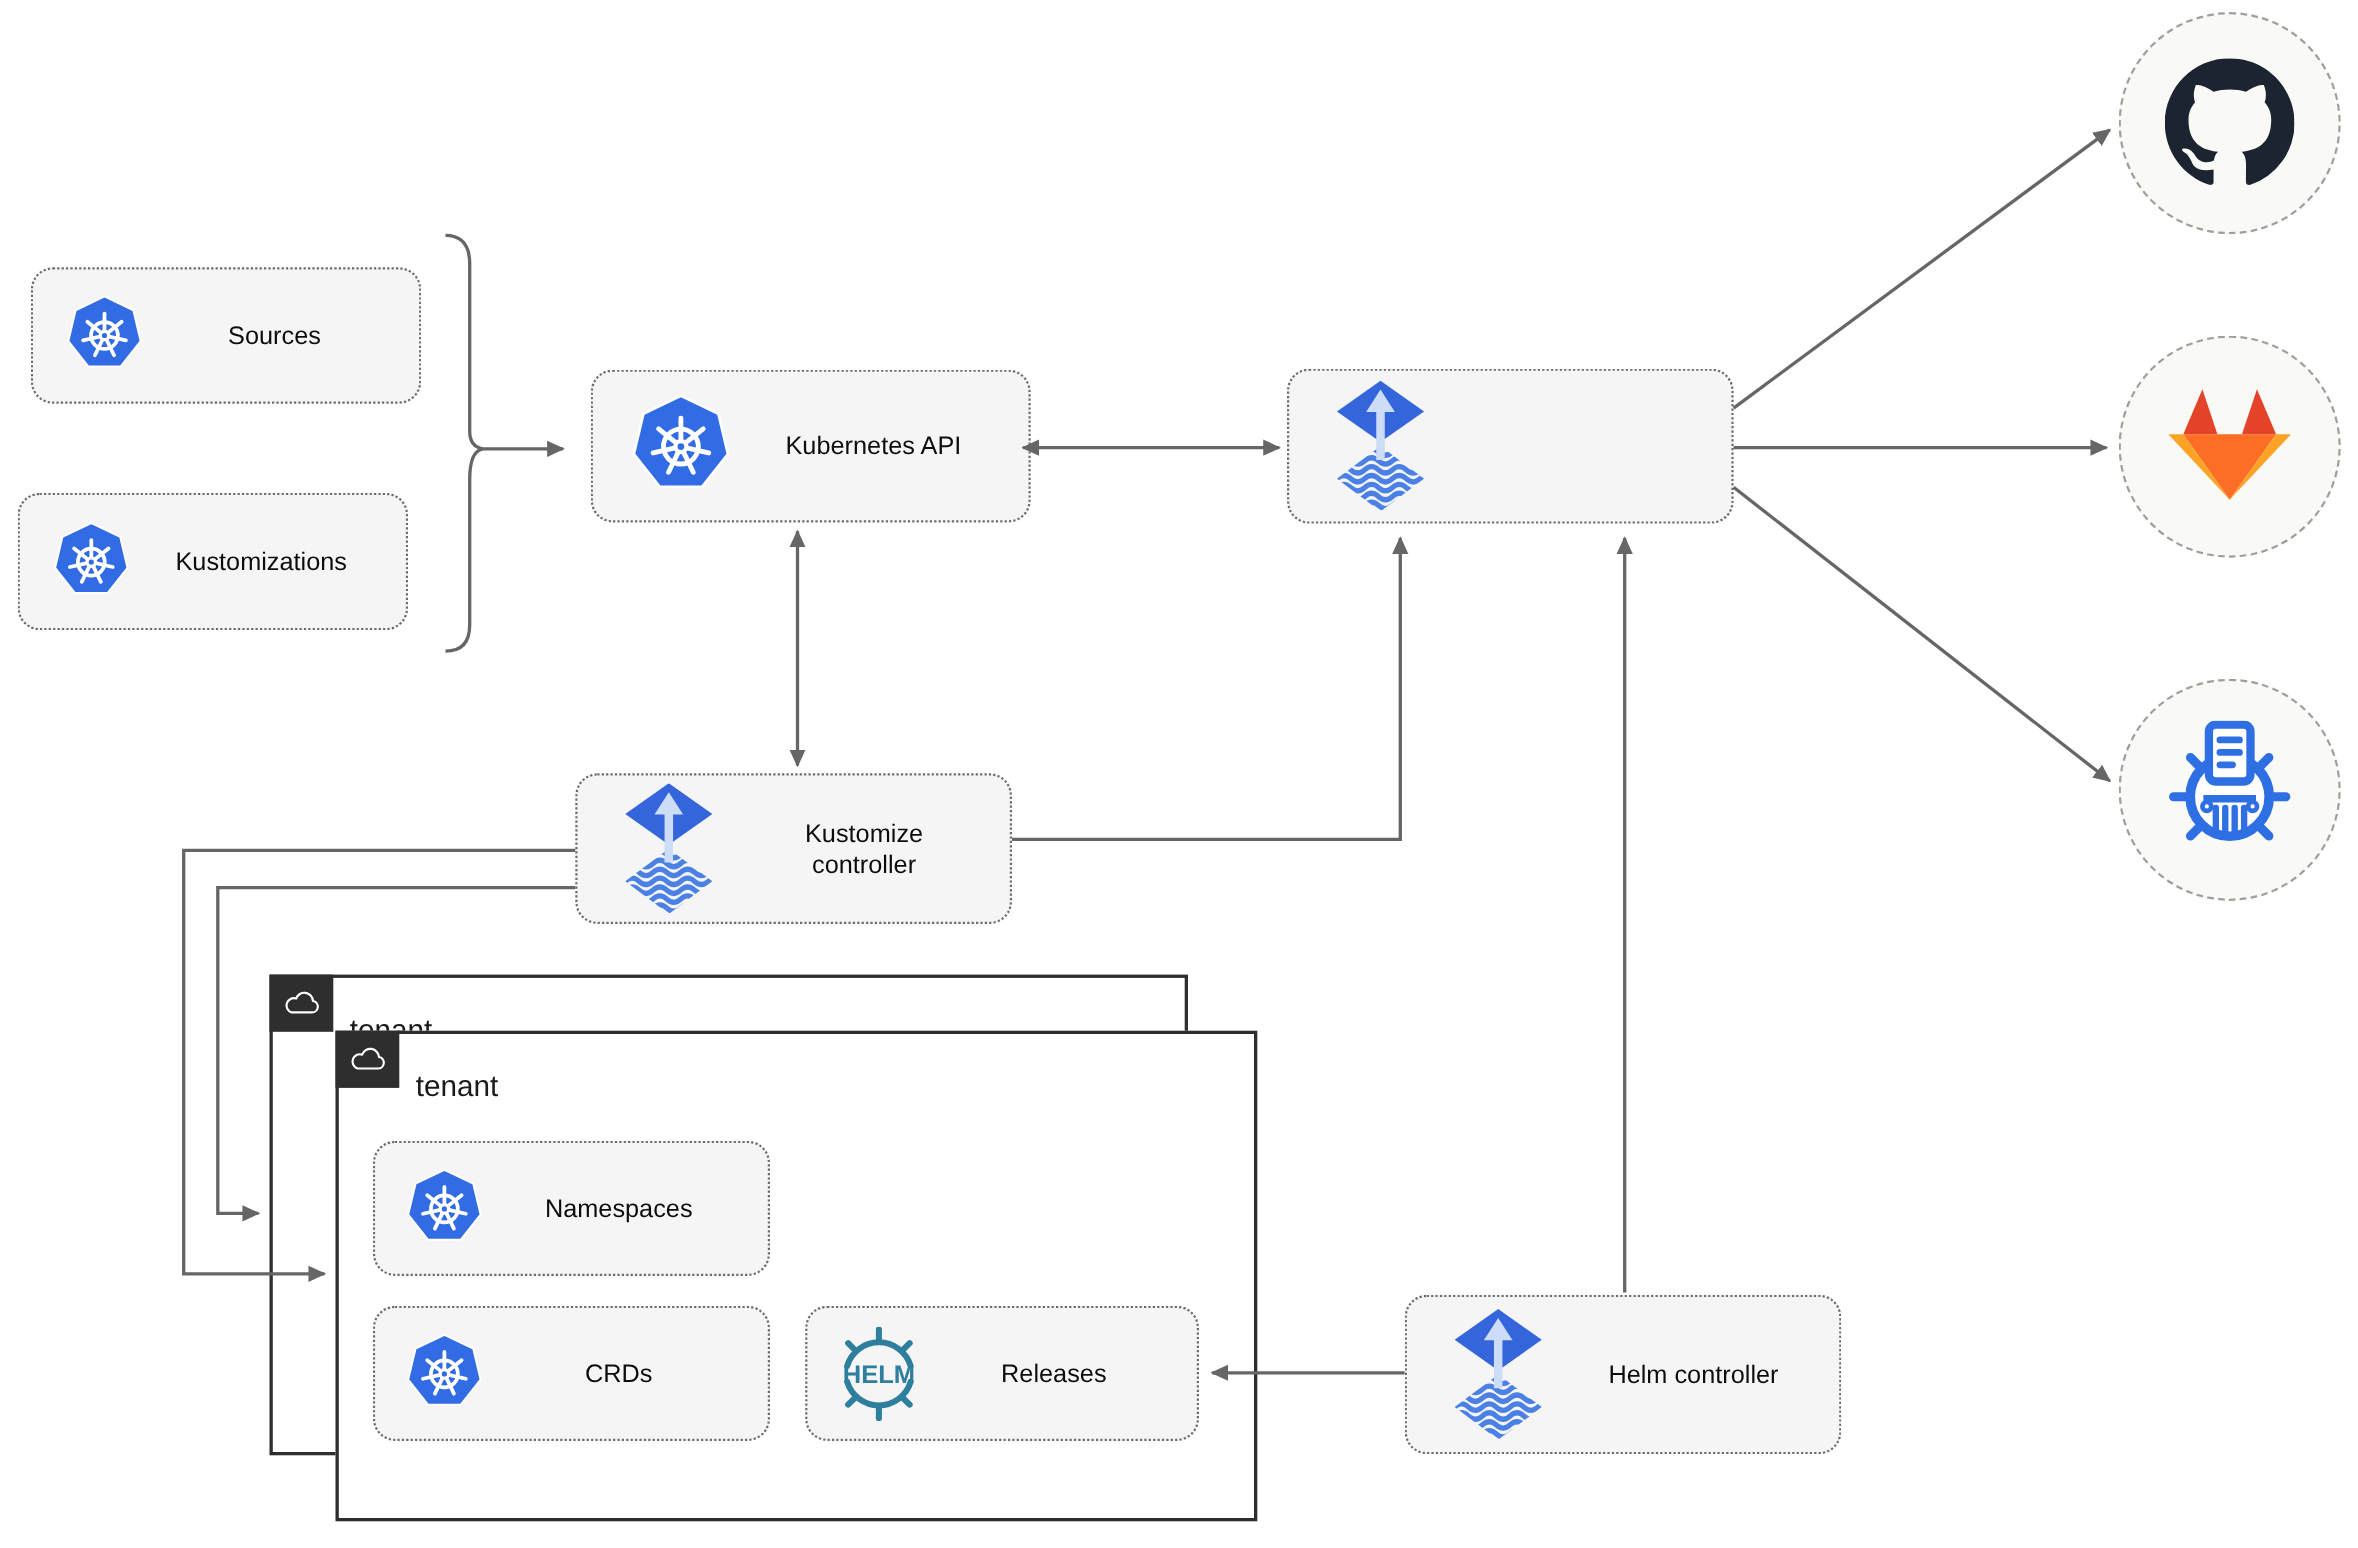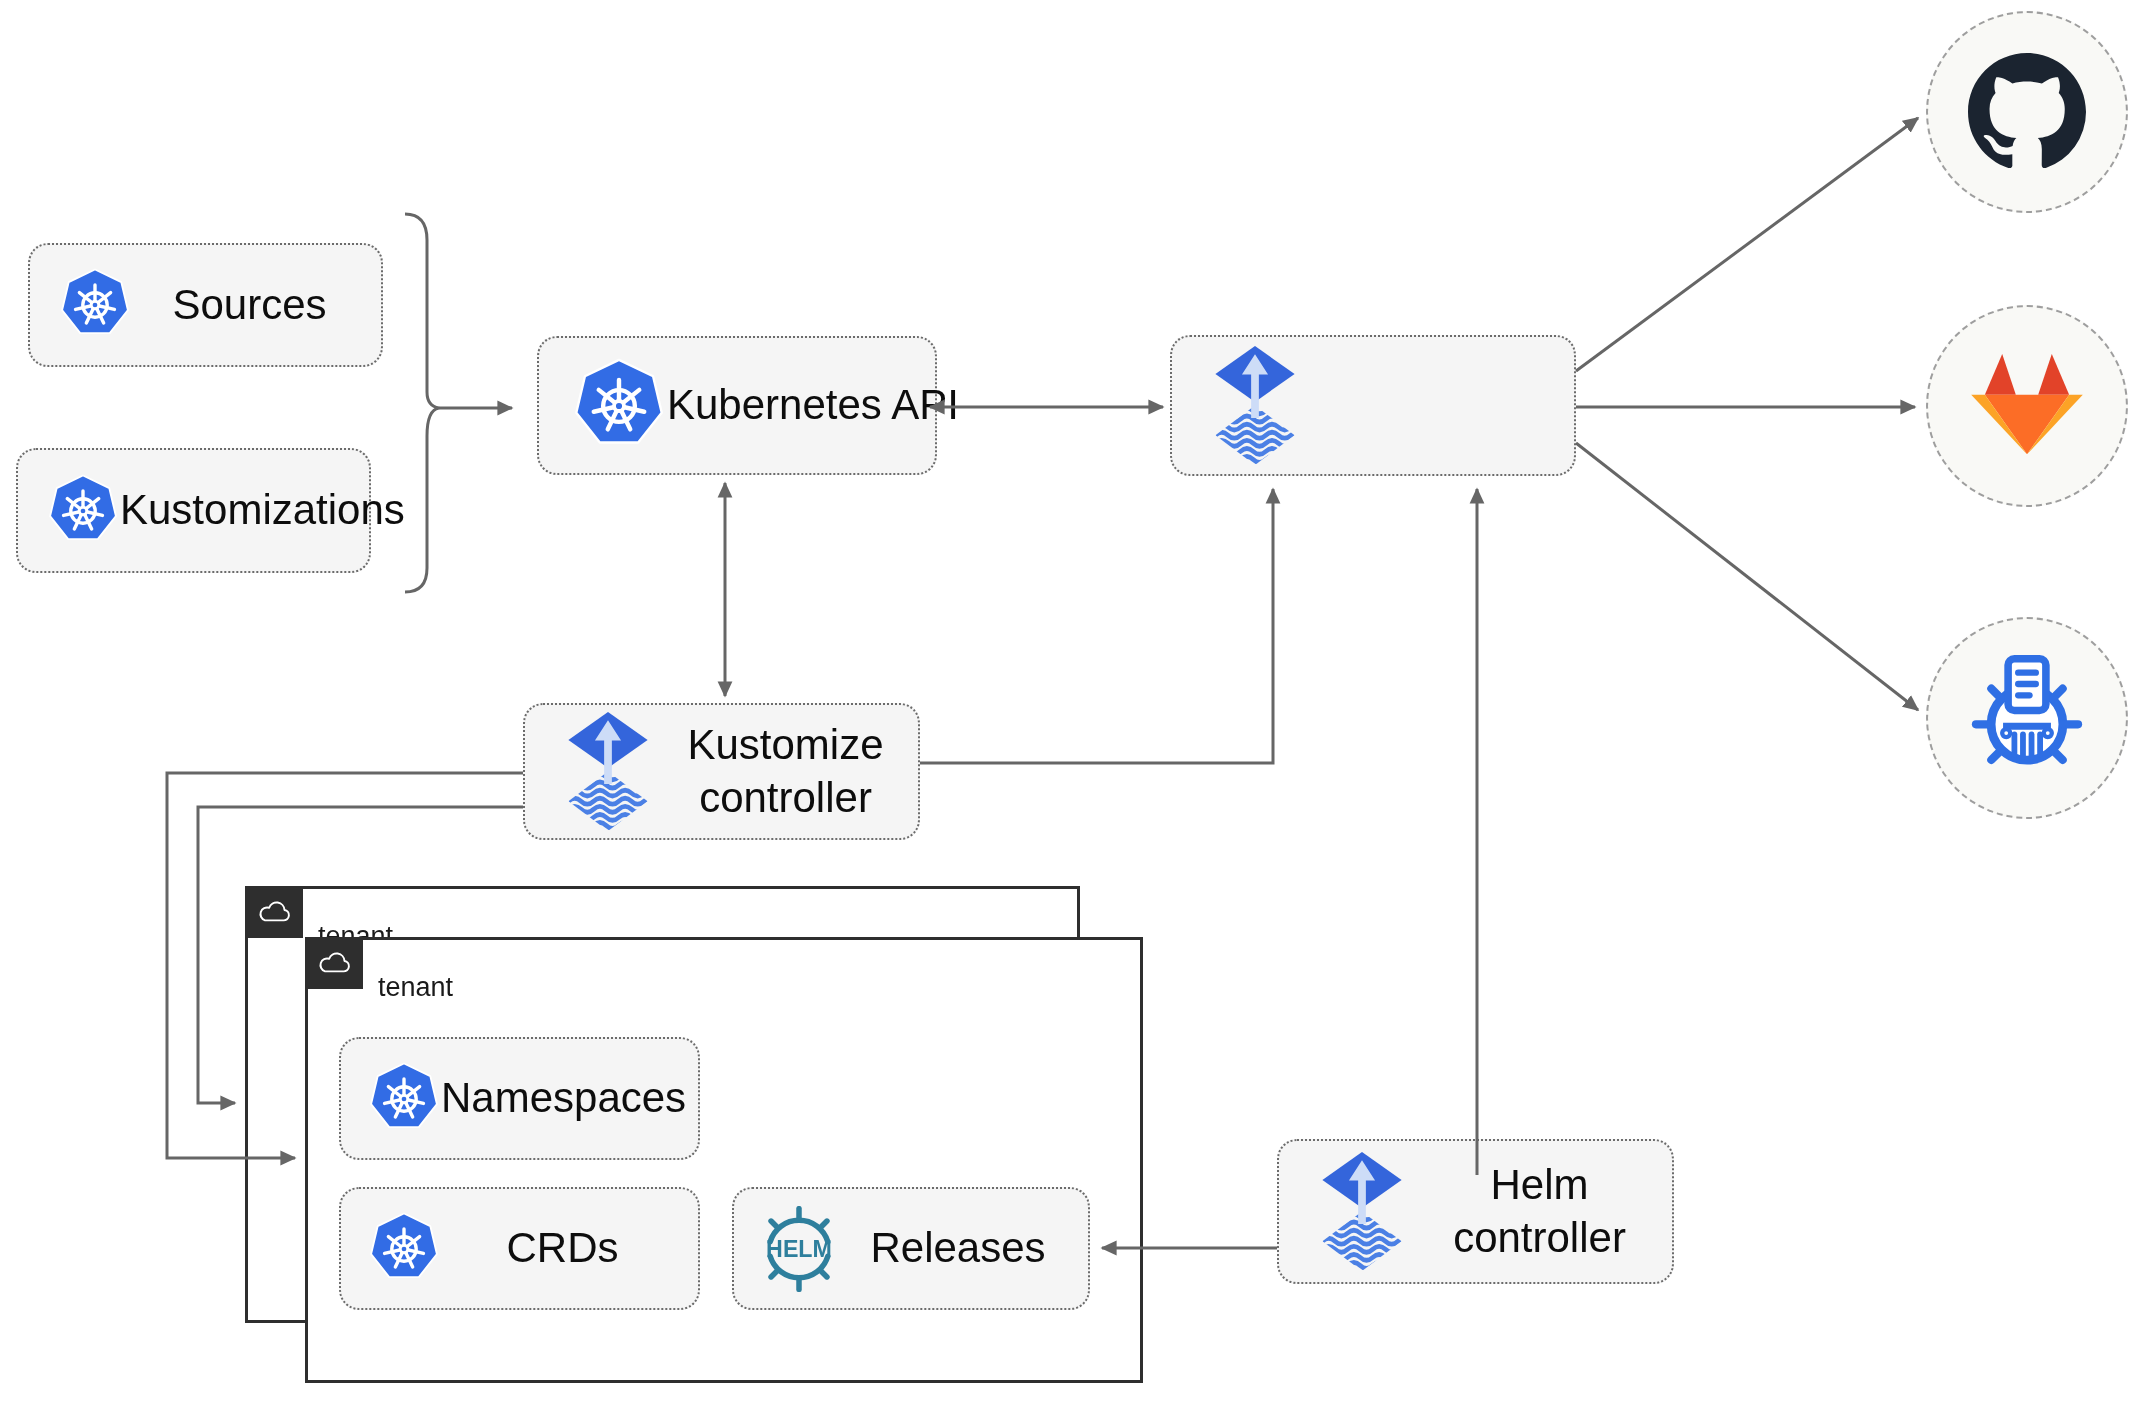--- a/index.html
+++ b/index.html
@@ -8,21 +8,21 @@
     font-family:"Liberation Sans","DejaVu Sans",sans-serif; overflow:hidden;
   }
   
   .node {
     position:absolute; box-sizing:border-box; background:#f5f5f5;
     border:2.5px dotted #6b6b6b; border-radius:20px;
     display:flex; align-items:center; z-index:3;
   }
   .node .icon { flex:0 0 auto; display:block; }
   .node .label {
-    flex:1; text-align:center; font-size:42px; color:#0d0d0d;
+    flex:1; text-align:center; font-size:23px; color:#0d0d0d;
     line-height:1.25; padding-right:14px;
   }
   .node .label.nowrap { white-space:nowrap; }
   .node .label.two { max-width:205px; margin:0 auto; padding-right:0; }
   
   .tenant { position:absolute; box-sizing:border-box; background:#ffffff; border:3px solid #2e2e2e; }
   .tenant-badge {
     position:absolute; top:-3px; left:-3px; width:58px; height:52px;
     background:#2e2e2e; display:flex; align-items:center; justify-content:center;
   }
@@ -185,21 +185,21 @@
       </svg>
   </div>
 
   <div class="node" style="left:523px;top:703px;width:397px;height:137px">
     <svg class="icon" style="width:90px;height:119px;margin-left:38px" viewBox="0 0 100 132">
         <use href="#sym-flux"></use>
       </svg>
     <span class="label two">Kustomize controller</span>
   </div>
 
-  <div class="node" style="left:1277px;top:1139px;width:397px;height:145px">
+  <div class="node" style="left:1277px;top:1177px;width:397px;height:145px">
     <svg class="icon" style="width:90px;height:119px;margin-left:38px" viewBox="0 0 100 132">
         <use href="#sym-flux"></use>
       </svg>
     <span class="label two">Helm controller</span>
   </div>
 
   <div class="node" style="left:339px;top:1037px;width:361px;height:123px">
     <svg class="icon" style="width:74px;height:74px;margin-left:26px" viewBox="0 0 100 100">
         <use href="#sym-k8s"></use>
       </svg>

